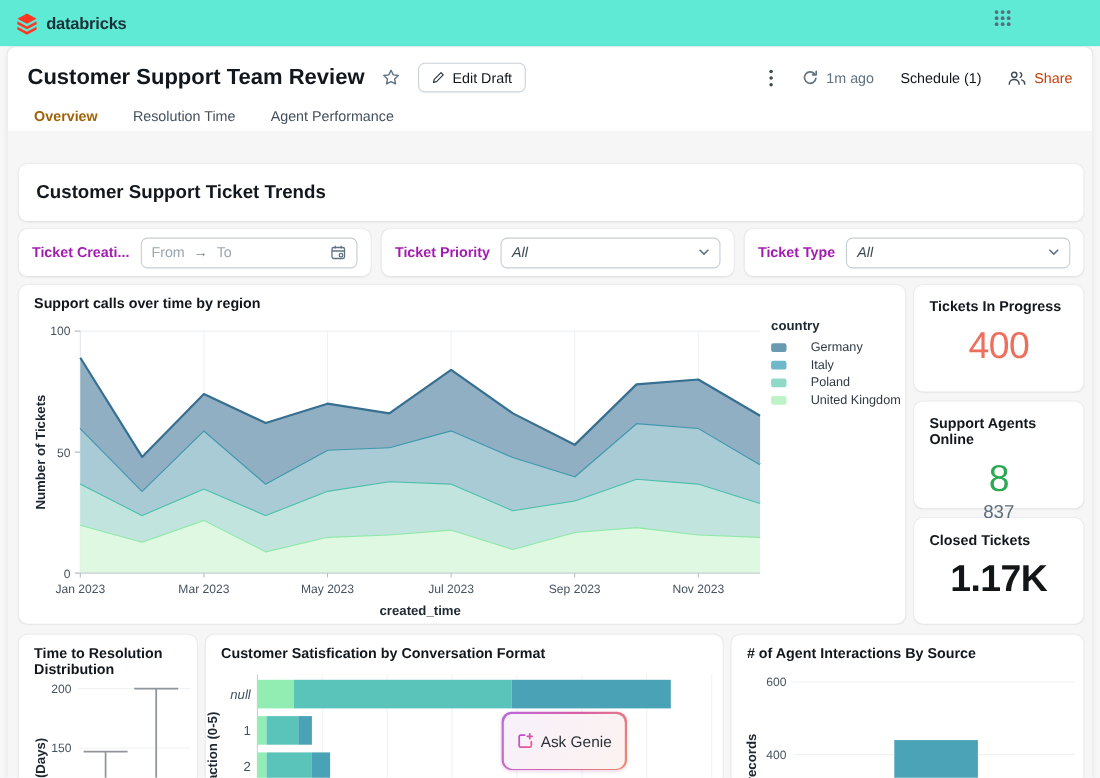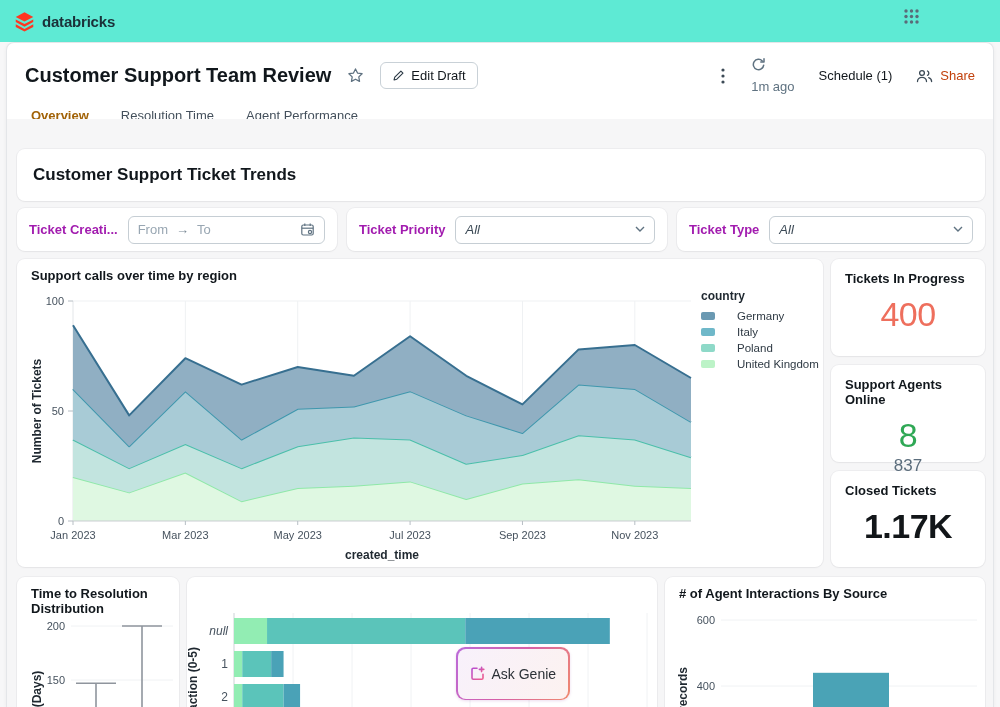--- a/index.html
+++ b/index.html
@@ -19,21 +19,21 @@
   
   .card{position:absolute;left:6px;right:6px;top:42px;bottom:0;background:#fff;
     border:1px solid #E4E6E9;border-bottom:none;border-radius:8px 8px 0 0;box-sizing:border-box;
     box-shadow:0 1px 4px rgba(0,0,0,.05);}
   .hdr{display:flex;align-items:center;padding:14px 18px 0 18px;gap:14px;}
   .page-title{font-size:20px;font-weight:700;color:#11171C;}
   .icon-btn{display:flex;align-items:center;justify-content:center;cursor:pointer;background:none;border:none;padding:2px;}
   .edit-btn{display:flex;align-items:center;gap:6px;border:1px solid #C9D1D7;border-radius:6px;
     background:#fff;height:27px;padding:0 11px;font-size:13px;font-weight:500;color:#11171C;cursor:pointer;}
   .hdr-right{margin-left:auto;display:flex;align-items:center;gap:24px;}
-  .refresh{display:flex;align-items:flex-start;gap:7px;font-size:13px;color:#5F7281;cursor:pointer;flex-direction:column;}
+  .refresh{display:flex;align-items:flex-end;gap:7px;font-size:13px;color:#5F7281;cursor:pointer;}
   .txt-btn{font-size:13px;font-weight:500;color:#11171C;background:none;border:none;cursor:pointer;padding:0;}
   .share{display:flex;align-items:center;gap:7px;font-size:13px;font-weight:500;color:#c2410c;cursor:pointer;text-align:right;}
 
   .tabbar{display:flex;gap:32px;padding:14px 24px 0 24px;}
   .tab{font-size:13px;color:#44505C;padding-bottom:9px;cursor:pointer;border-bottom:3px solid transparent;}
   .tab.active{color:#a16207;font-weight:700;border-bottom:3px solid #2B6FB4;}
 
   
   .canvas{position:absolute;left:0;right:0;top:76px;bottom:0;background:#F6F6F7;overflow:hidden;}
   .panel{position:absolute;background:#fff;border-radius:8px;
@@ -326,20 +326,21 @@
               <rect x="47" y="74" width="8.26" height="26" fill="#92EDB3"></rect>
               <rect x="55.26" y="74" width="28.91" height="26" fill="#5BC4BA"></rect>
               <rect x="84.17" y="74" width="12.39" height="26" fill="#4AA2B7"></rect>
               <text x="41" y="91" text-anchor="end" font-size="12" fill="#46525E" font-family="&quot;Liberation Sans&quot;,sans-serif">1</text>
               <rect x="47" y="107" width="8.26" height="26" fill="#92EDB3"></rect>
               <rect x="55.26" y="107" width="41.3" height="26" fill="#5BC4BA"></rect>
               <rect x="96.56" y="107" width="16.52" height="26" fill="#4AA2B7"></rect>
               <text x="41" y="124" text-anchor="end" font-size="12" fill="#46525E" font-family="&quot;Liberation Sans&quot;,sans-serif">2</text>
               <text x="10" y="104" text-anchor="middle" transform="rotate(-90 10 104)" font-size="12" font-weight="bold" fill="#1F2830" font-family="&quot;Liberation Sans&quot;,sans-serif">faction (0-5)</text>
             </svg></div>
+        <div class="panel-title">Customer Satisfication by Conversation Format</div>
         <div class="ask-genie-wrap">
           <div class="ask-genie">
             <svg width="15" height="15" viewBox="0 0 15 15">
               <defs>
                 <linearGradient id="gg" x1="0" y1="0" x2="1" y2="1">
                   <stop offset="0" stop-color="#B84FD0"></stop>
                     <stop offset="1" stop-color="#EF5E8C"></stop>
                 </linearGradient>
               </defs>
               <path d="M13 8.3V12a1.3 1.3 0 0 1-1.3 1.3H3.3A1.3 1.3 0 0 1 2 12V3.6a1.3 1.3 0 0 1 1.3-1.3H7" fill="none" stroke="url(#gg)" stroke-width="1.6" stroke-linecap="round"></path>

